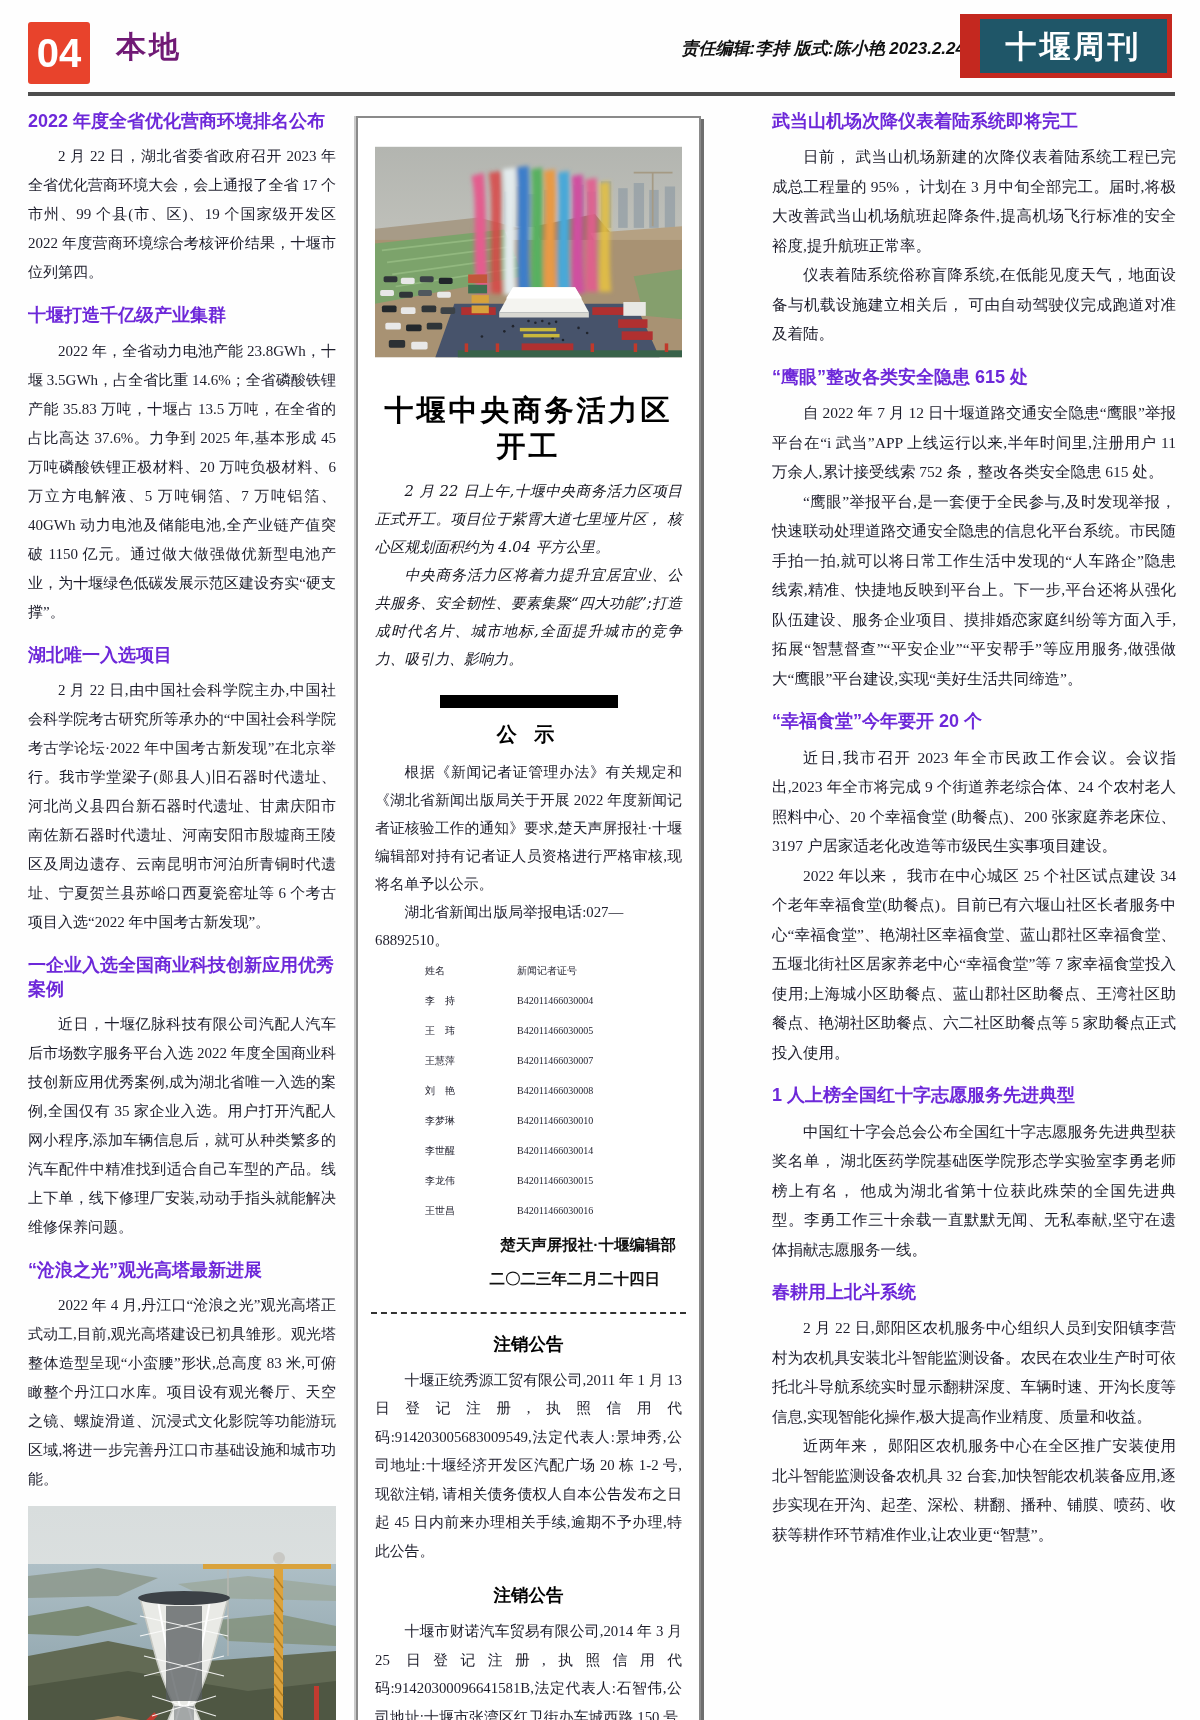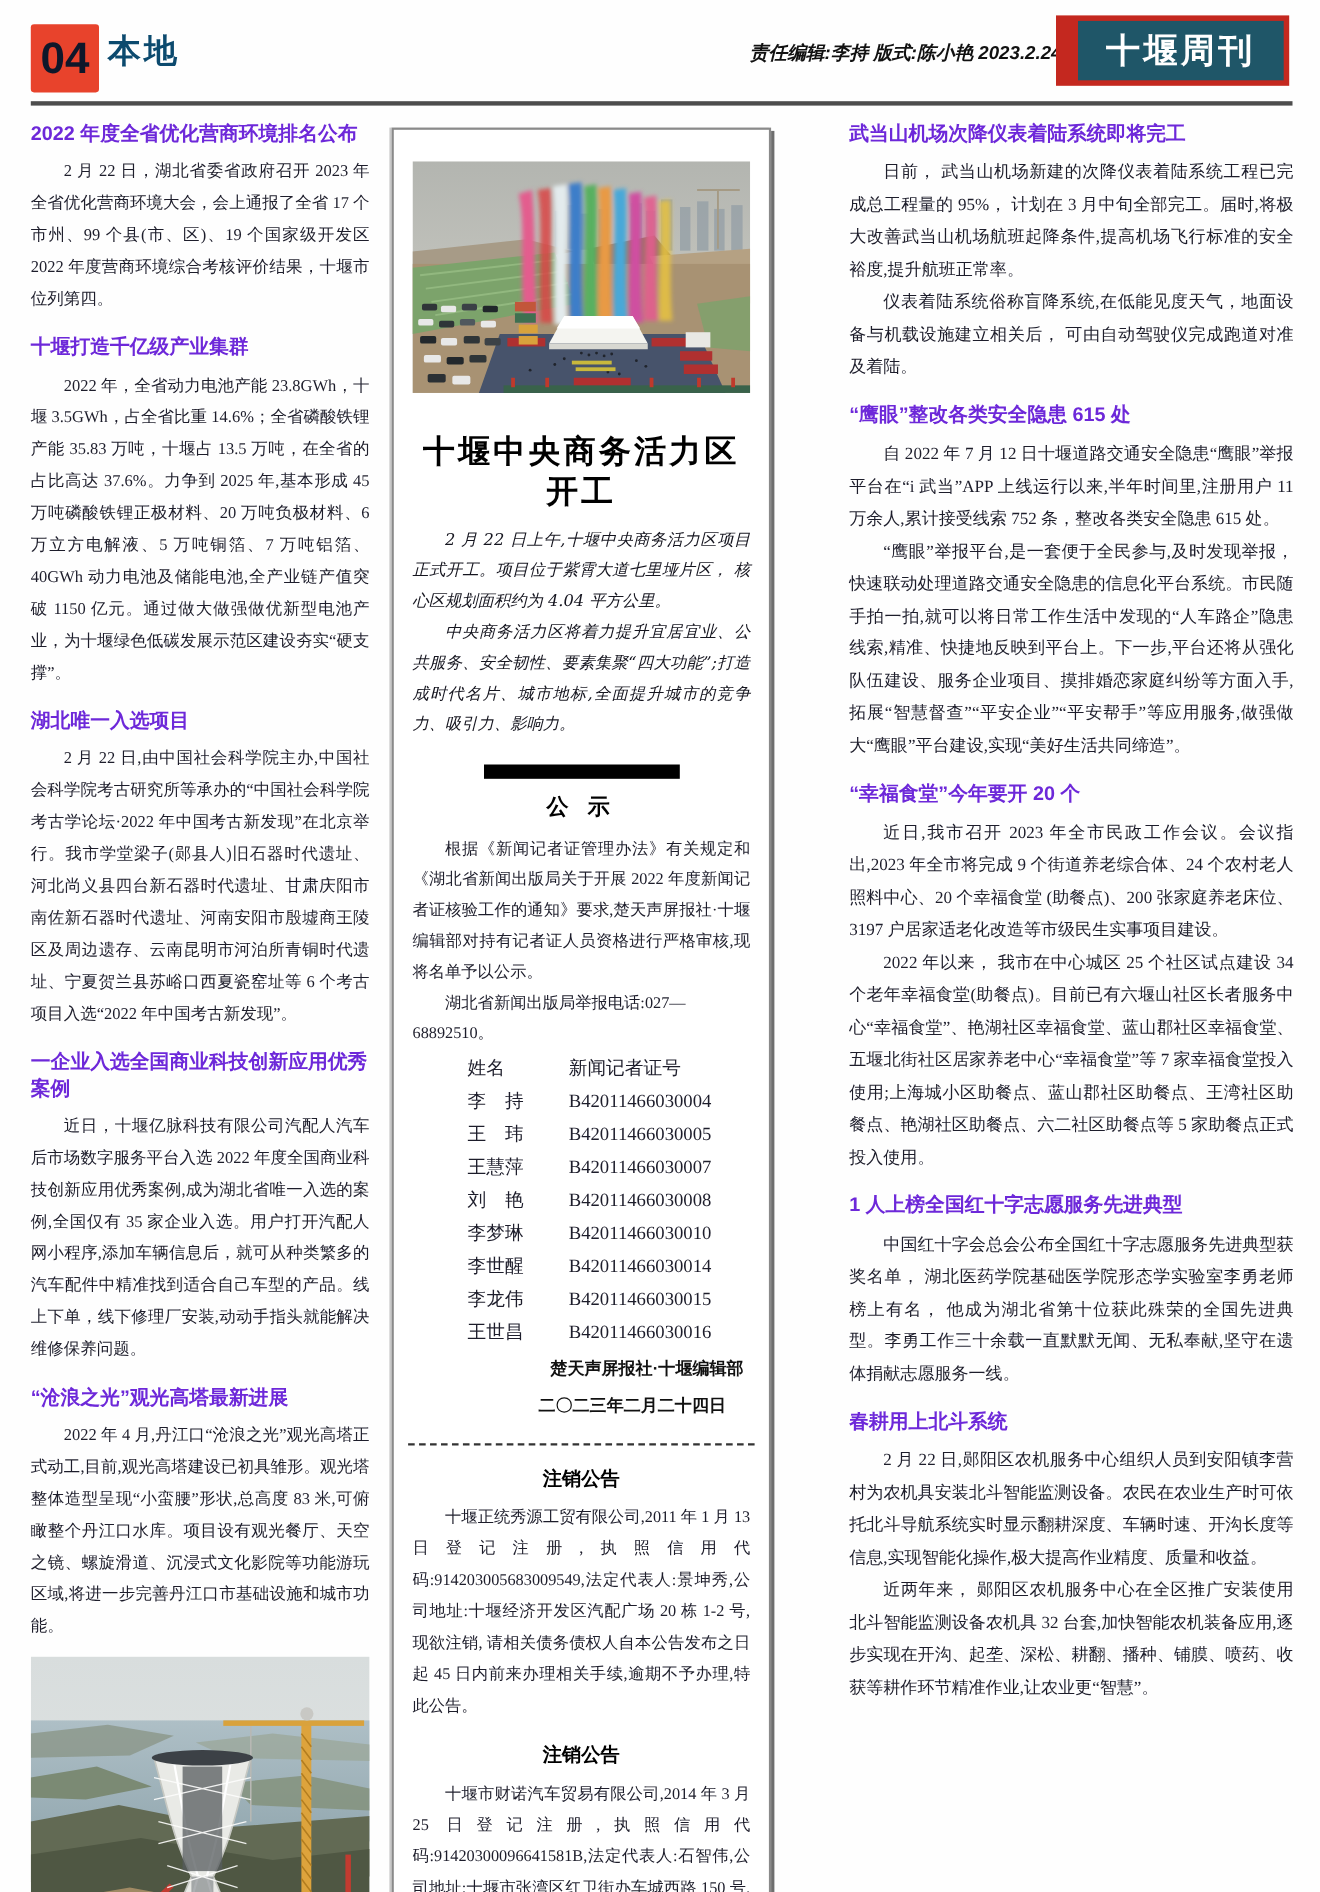--- a/index.html
+++ b/index.html
@@ -1,23 +1,23 @@
 <!DOCTYPE html>
 <html><head>
 <meta charset="utf-8">
 <style>
   html,body{margin:0;padding:0;background:#e9e9e9;}
   .page{position:relative;width:1200px;height:1720px;background:#fefefe;margin:0 auto;
         overflow:hidden;font-family:"Liberation Serif",serif;color:#1d1d2b;}
   
   .pagenum-box{position:absolute;left:28px;top:22px;width:62px;height:62px;background:#e8432c;
         border-radius:3px;display:flex;align-items:center;justify-content:center;}
-  .pagenum-box span{color:#0f172a;font:bold 40px/1 "Liberation Sans",sans-serif;}
-  .section-label{position:absolute;left:98px;top:32px;font:bold 30px/1 "Liberation Sans",sans-serif;
-        color:#0c4a6e;letter-spacing:3px;}
+  .pagenum-box span{color:#ffffff;font:bold 40px/1 "Liberation Sans",sans-serif;}
+  .section-label{position:absolute;left:116px;top:32px;font:bold 30px/1 "Liberation Sans",sans-serif;
+        color:#701a75;letter-spacing:3px;}
   .editor-line{position:absolute;right:235px;top:40px;font:bold italic 17px/1 "Liberation Sans",sans-serif;color:#111;}
   .masthead{position:absolute;right:28px;top:14px;width:212px;height:64px;background:#c4281f;box-sizing:border-box;}
   .masthead-inner{position:absolute;left:20px;top:5px;right:5px;bottom:5px;background:#1f5668;
         display:flex;align-items:center;justify-content:center;}
   .masthead-inner span{color:#fff;font:bold 31px/1 "DejaVu Serif",serif;letter-spacing:3px;white-space:nowrap;}
   .header-rule{position:absolute;left:28px;right:25px;top:92px;height:4px;background:#4d4d4d;}
   
   .col-left{position:absolute;left:28px;top:106px;width:308px;}
   .col-right{position:absolute;left:772px;top:106px;width:404px;}
   h3.headline{font:bold 18px/1.3 "Liberation Sans",sans-serif;color:#6d28d9;margin:17px 0 9px;}
@@ -31,21 +31,21 @@
   .photo-box{display:block;width:100%;}
   .main-title{text-align:center;font:bold 29px/1.25 "DejaVu Serif",serif;color:#000;
         letter-spacing:3px;margin:18px 0 12px;}
   p.kai{margin:0;font-family:"DejaVu Serif",serif;font-style:italic;font-size:14.8px;line-height:28px;
         text-indent:2em;text-align:justify;color:#15151f;}
   .black-bar{width:178px;height:13px;background:#000;margin:22px auto 12px;}
   .notice-title{text-align:center;font:bold 20px/1.2 "Liberation Sans",sans-serif;color:#000;
         letter-spacing:6px;margin:14px 0 12px;}
   p.notice-body{margin:0;font-size:14.8px;line-height:28px;text-indent:2em;text-align:justify;color:#1d1d2b;}
   .phone-line{margin:0;font-size:14.8px;line-height:28px;text-indent:2em;color:#1d1d2b;}
-  .press-table{margin:2px 0 4px 50px;font-size:17px;line-height:30px;color:#1d1d2b;}
+  .press-table{margin:2px 0 4px 50px;font-size:10px;line-height:30px;color:#1d1d2b;}
   .press-row{display:flex;}
   .press-row .nm{width:92px;}
   .press-row .no{flex:1;}
   .signoff{text-align:right;font:bold 15.5px/30px "Liberation Sans",sans-serif;color:#111;padding-right:6px;margin:4px 0 0;}
   .signoff-date{padding-right:22px;}
   .dashed-sep{border:0;border-top:2px dashed #333;margin:18px -4px 4px;}
   .cancel-title{text-align:center;font:bold 17.5px/1.2 "Liberation Sans",sans-serif;color:#000;margin:20px 0 11px;}
   p.cancel-body{margin:0;font-size:14.8px;line-height:28.5px;text-indent:2em;text-align:justify;color:#1d1d2b;}
   .tower-photo{display:block;margin-top:12px;}
 </style>

